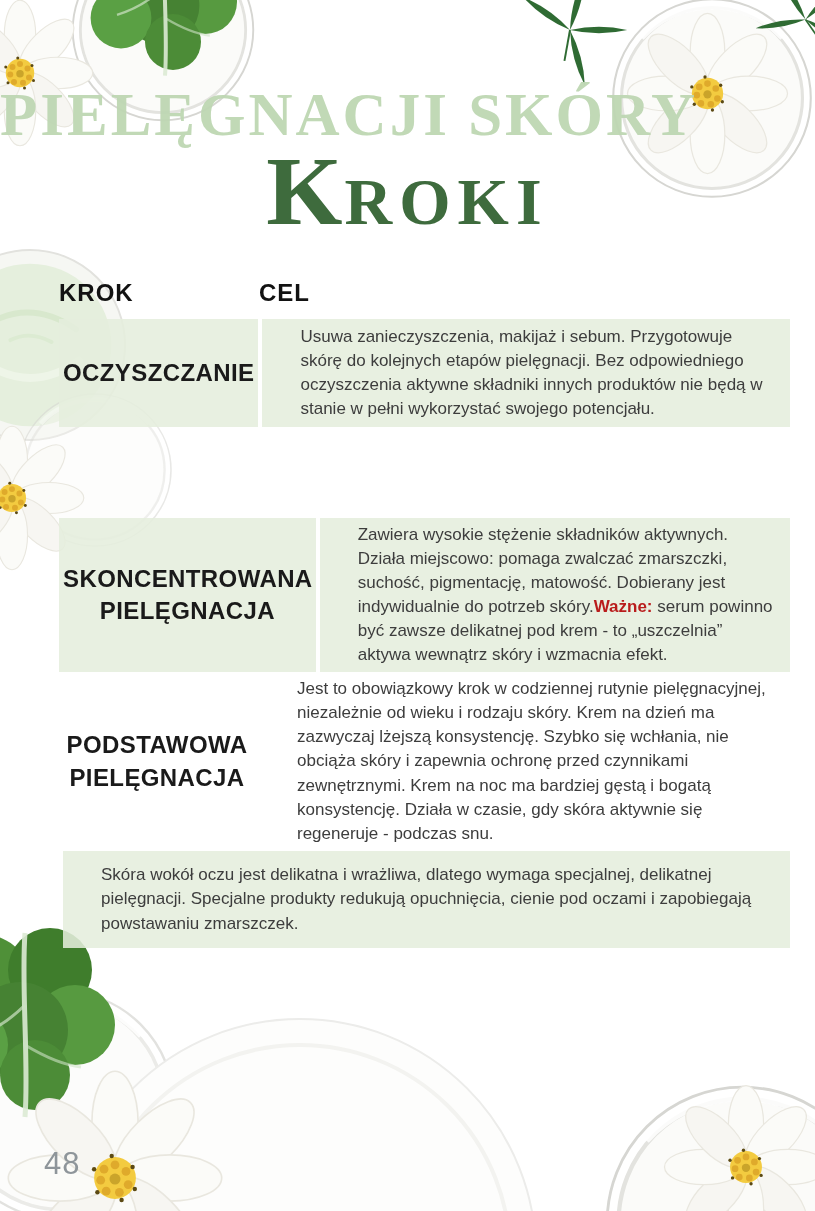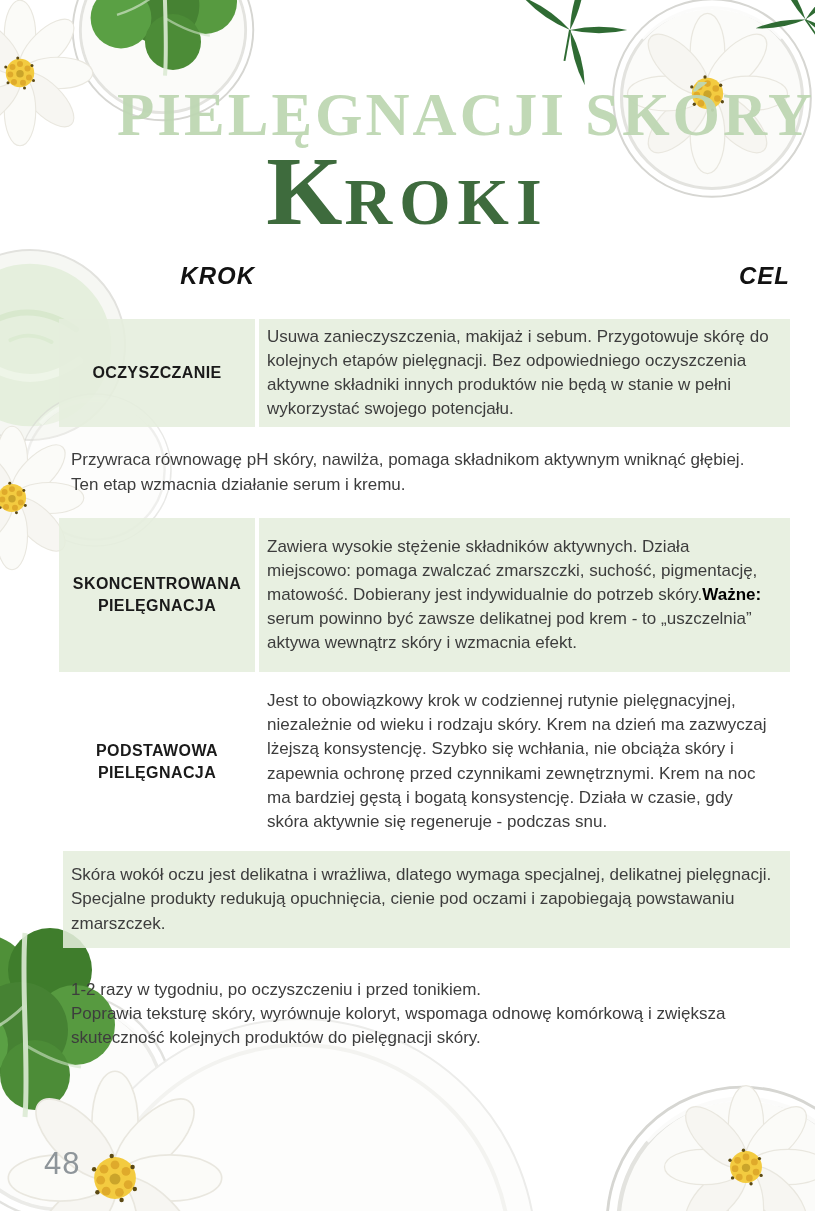--- a/index.html
+++ b/index.html
@@ -4,52 +4,52 @@
 <style>
   html,body{margin:0;padding:0;background:#ffffff;}
   .page{
     position:relative;width:815px;height:1211px;overflow:hidden;background:#ffffff;
     font-family:"Liberation Sans", sans-serif;
   }
   
   .decor{position:absolute;z-index:0;pointer-events:none;}
   
   .title-top{
-    position:absolute;top:80px;left:0;width:815px;text-align:right;z-index:3;
+    position:absolute;top:80px;left:0;width:815px;text-align:left;z-index:3;
     font-family:"Liberation Serif", serif;font-weight:700;font-size:61px;
     letter-spacing:3px;color:#bed7b3;opacity:.95;white-space:nowrap;
   }
   .title-main{
     position:absolute;top:140px;left:0;width:815px;z-index:3;
     display:flex;justify-content:center;align-items:baseline;
     font-family:"Liberation Serif", serif;font-weight:700;color:#3e6b3d;
     font-size:66px;letter-spacing:7px;line-height:1.05;
   }
   .title-main .initial{font-size:98px;letter-spacing:2px;}
   
   .th{
-    position:absolute;top:262px;z-index:2;text-align:right;
-    font-weight:700;font-size:24px;letter-spacing:1px;color:#121212;font-style:italic;
+    position:absolute;top:279px;z-index:2;text-align:left;
+    font-weight:700;font-size:24px;letter-spacing:1px;color:#121212;
   }
   .th.krok{left:59px;width:196px;}
   .th.cel{left:259px;width:531px;}
   .row{position:absolute;left:59px;width:731px;display:flex;z-index:1;}
   .krok-cell{
     flex:0 0 196px;display:flex;align-items:center;justify-content:center;
-    text-align:center;font-weight:700;font-size:16px;letter-spacing:.4px;
+    text-align:center;font-weight:700;font-size:24px;letter-spacing:.4px;
     color:#1a1a1a;line-height:1.35;padding:4px;box-sizing:border-box;
   }
   .cel-cell{
     margin-left:4px;flex:1;display:flex;align-items:center;
-    padding:10px 16px 10px 8px;box-sizing:border-box;
+    padding:10px 16px 10px 38px;box-sizing:border-box;
     font-size:17px;line-height:1.42;color:#3d3d3d;
   }
   .row.shaded .krok-cell,.row.shaded .cel-cell{background:rgba(229,238,221,0.87);}
   .cel-cell p{margin:0;white-space:pre-line;}
-  .note b{color:#000000;}
+  .note b{color:#b91c1c;}
   
   .page-number{
     position:absolute;left:44px;top:1146px;z-index:3;
     font-size:31px;letter-spacing:1px;color:#8e959a;
   }
 </style>
 </head>
 <body>
 
 <div class="page">
@@ -182,23 +182,20 @@
   <div class="th cel">CEL</div>
 
   <div class="row shaded" style="top:319px;height:108px">
     <div class="krok-cell">OCZYSZCZANIE</div>
     <div class="cel-cell">
         <p>Usuwa zanieczyszczenia, makijaż i sebum. Przygotowuje skórę do kolejnych etapów pielęgnacji. Bez odpowiedniego oczyszczenia aktywne składniki innych produktów nie będą w stanie w pełni wykorzystać swojego potencjału.</p>
       </div>
   </div>
 
   <div class="row" style="top:427px;height:91px">
-    <div class="cel-cell">
-        <p>Przywraca równowagę pH skóry, nawilża, pomaga składnikom aktywnym wniknąć głębiej. Ten etap wzmacnia działanie serum i kremu.</p>
-      </div>
   </div>
 
   <div class="row shaded" style="top:518px;height:154px">
     <div class="krok-cell">SKONCENTROWANA PIELĘGNACJA</div>
     <div class="cel-cell">
       <p><span>Zawiera wysokie stężenie składników aktywnych. Działa miejscowo: pomaga zwalczać zmarszczki, suchość, pigmentację, matowość. Dobierany jest indywidualnie do potrzeb skóry.</span><span class="note"><b>Ważne:</b><span> serum powinno być zawsze delikatnej pod krem - to „uszczelnia” aktywa wewnątrz skóry i wzmacnia efekt.</span></span></p>
     </div>
   </div>
 
   <div class="row" style="top:672px;height:179px">
@@ -208,21 +205,17 @@
       </div>
   </div>
 
   <div class="row shaded" style="top:851px;height:97px">
     <div class="cel-cell">
         <p>Skóra wokół oczu jest delikatna i wrażliwa, dlatego wymaga specjalnej, delikatnej pielęgnacji. Specjalne produkty redukują opuchnięcia, cienie pod oczami i zapobiegają powstawaniu zmarszczek.</p>
       </div>
   </div>
 
   <div class="row" style="top:948px;height:132px">
-    <div class="cel-cell">
-        <p>1-2 razy w tygodniu, po oczyszczeniu i przed tonikiem.
-Poprawia teksturę skóry, wyrównuje koloryt, wspomaga odnowę komórkową i zwiększa skuteczność kolejnych produktów do pielęgnacji skóry.</p>
-      </div>
   </div>
 
   <div class="page-number">48</div>
 
 </div>
 
 </body></html>

